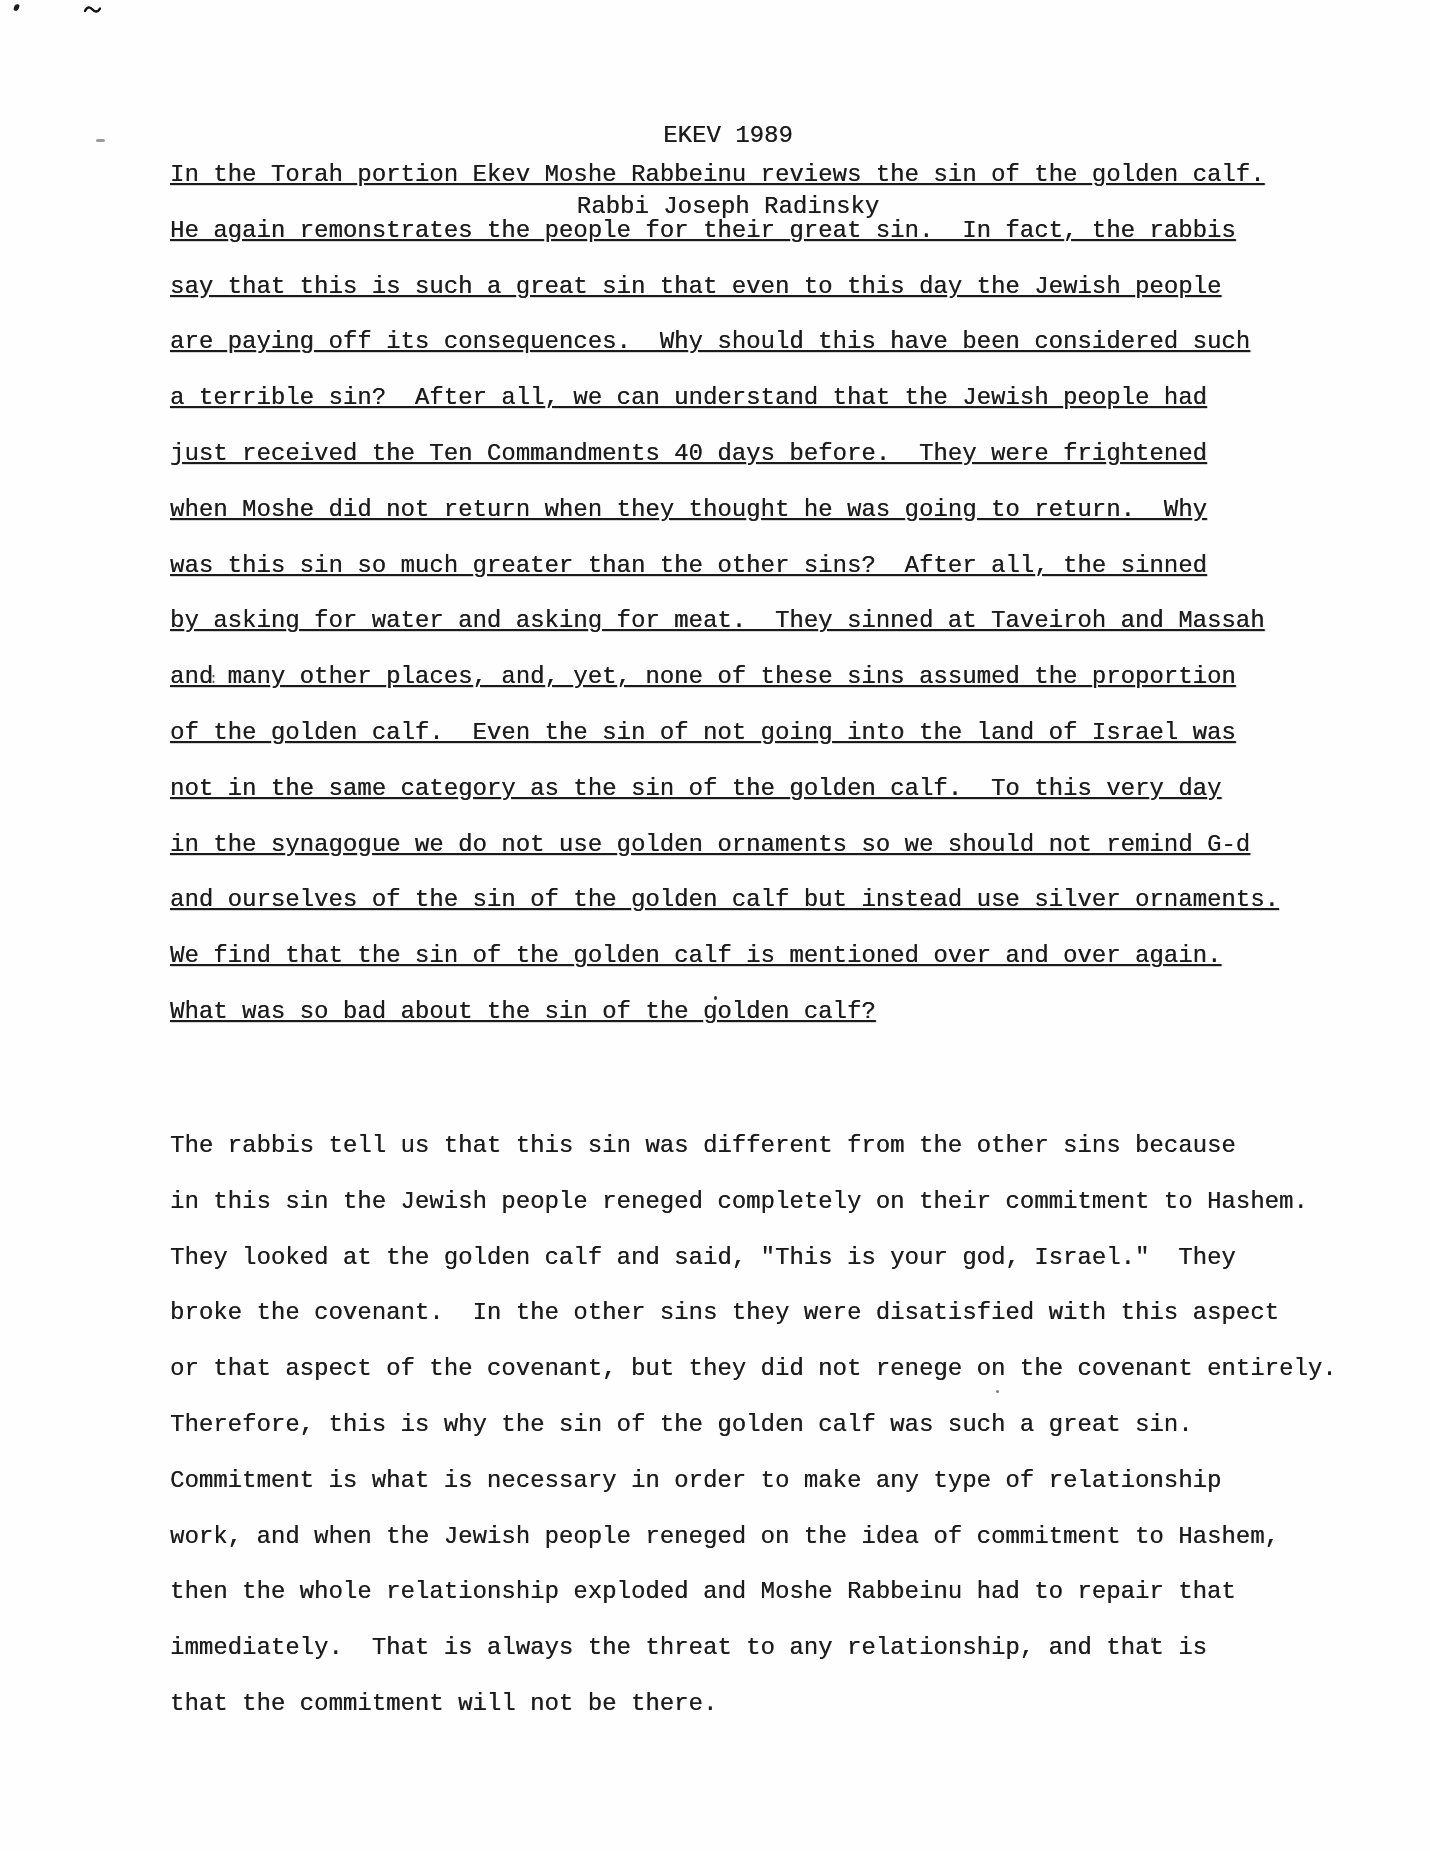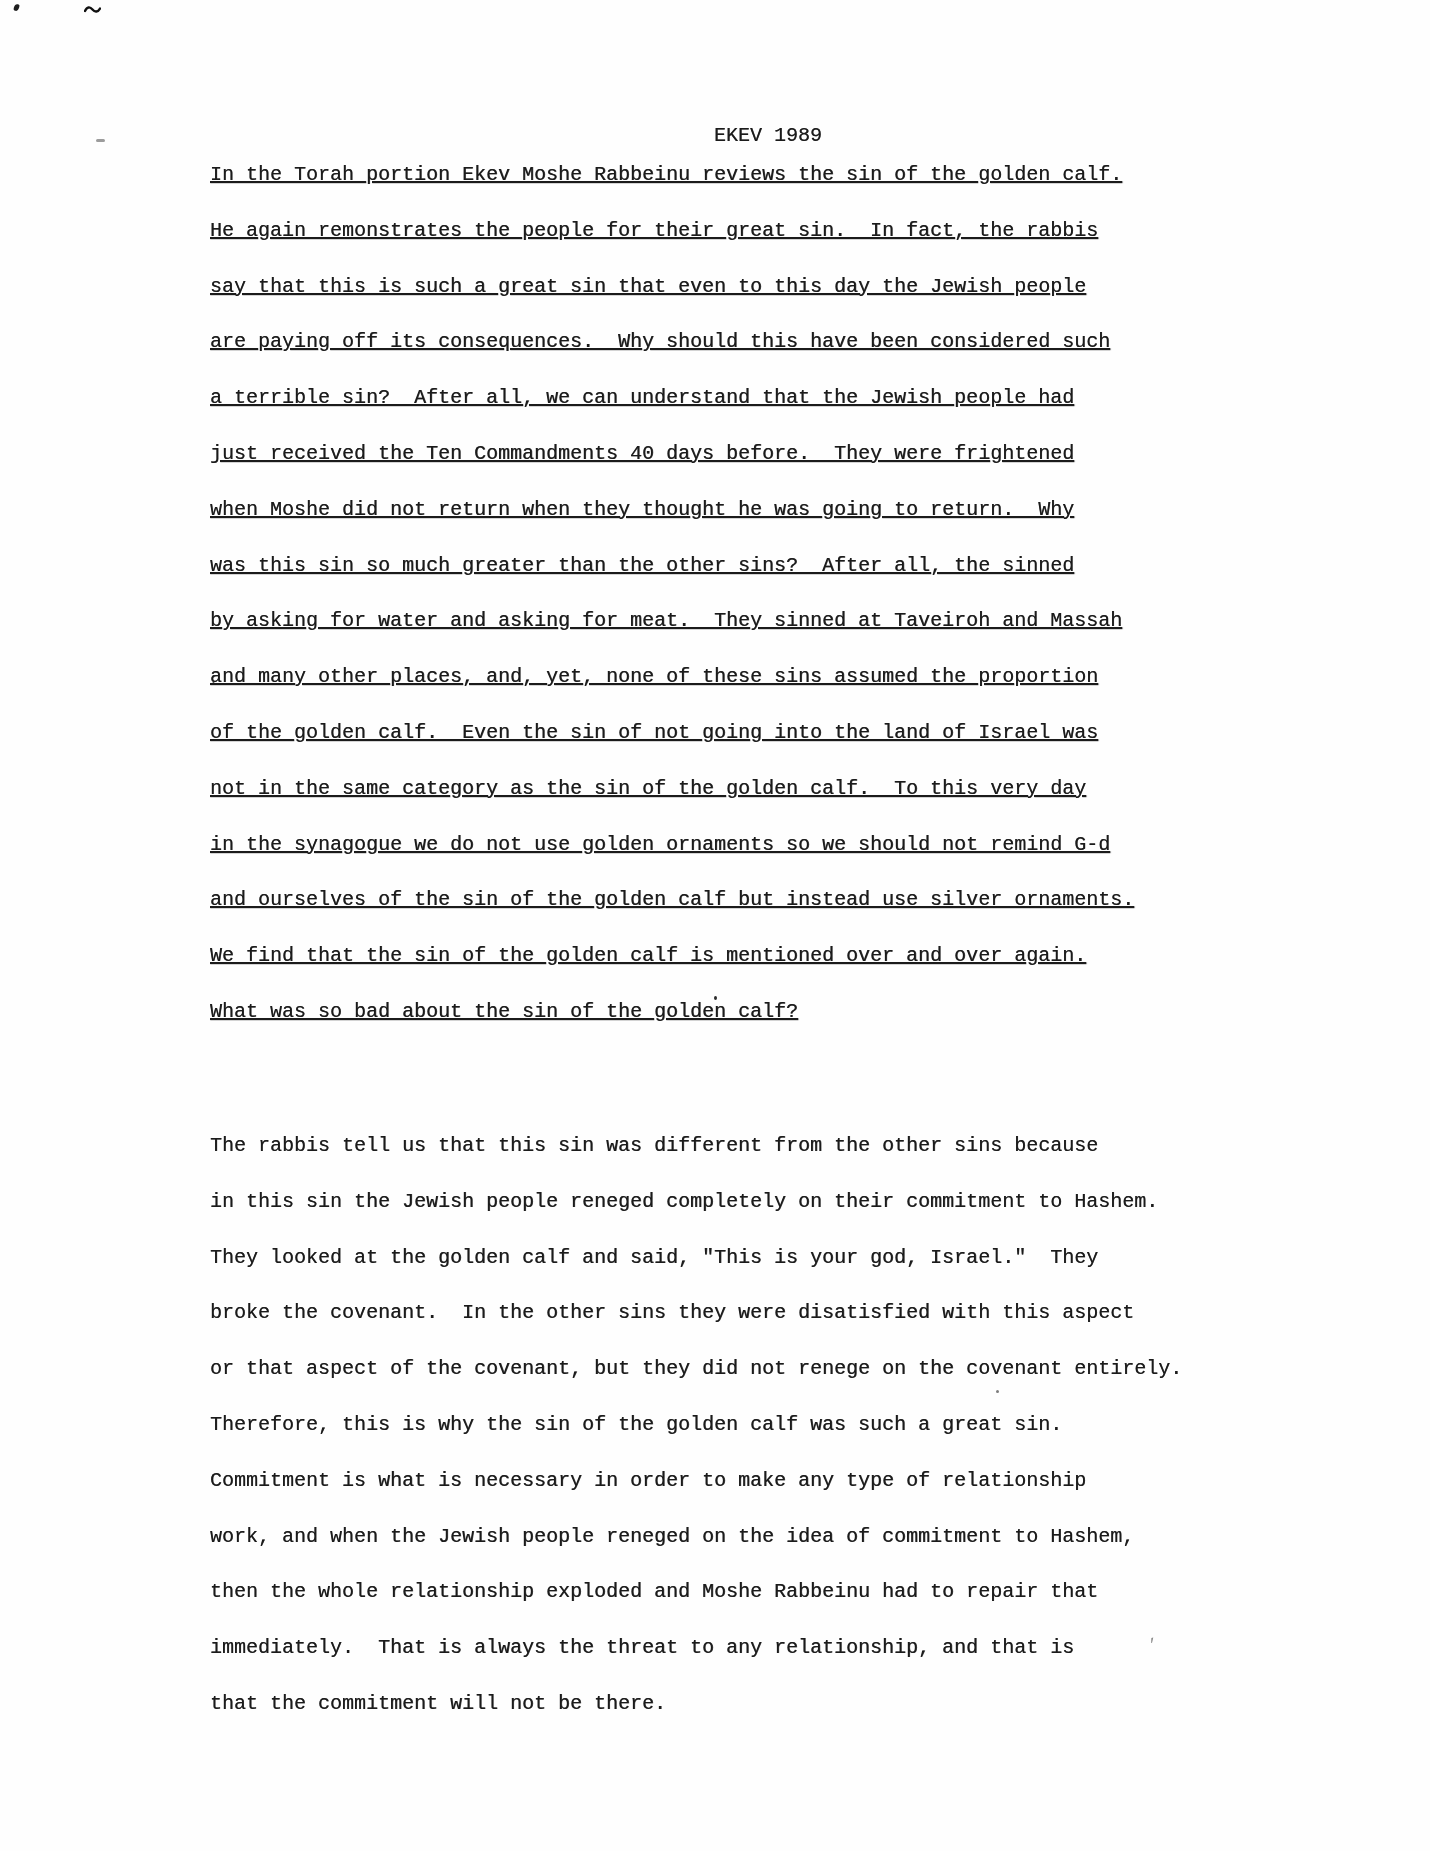--- a/index.html
+++ b/index.html
@@ -11,24 +11,23 @@
     position: relative;
     width: 1430px;
     height: 1851px;
     background: #fefefe;
     overflow: hidden;
     font-family: "Liberation Mono", "DejaVu Sans Mono", monospace;
     color: #1b1b1b;
   }
   .typewriter {
     white-space: pre;
-    font-size: 20px;
+    font-size: 24px;
     text-shadow: 0.35px 0.25px 0 rgba(25,25,25,0.75);
     letter-spacing: 0;
-    margin-left: 40px;
   }
   .title-block {
     position: absolute;
     left: 170px;
     top: 77px;
     width: 1116px;
     text-align: center;
     line-height: 23.5px;
   }
   .para {
@@ -84,20 +83,21 @@
     </svg>
   </span>
   <span class="artifact margin-dash"></span>
   <span class="artifact golden-dot"></span>
   <span class="artifact sin-dot"></span>
   <span class="artifact colon-mark">:</span>
   <span class="artifact comma-mark">,</span>
 
   <div class="typewriter title-block">
     <div>EKEV 1989</div>
+    <div>Rabbi Joseph Radinsky</div>
   </div>
 
   <div class="typewriter para para1">In the Torah portion Ekev Moshe Rabbeinu reviews the sin of the golden calf.
 He again remonstrates the people for their great sin.  In fact, the rabbis
 say that this is such a great sin that even to this day the Jewish people
 are paying off its consequences.  Why should this have been considered such
 a terrible sin?  After all, we can understand that the Jewish people had
 just received the Ten Commandments 40 days before.  They were frightened
 when Moshe did not return when they thought he was going to return.  Why
 was this sin so much greater than the other sins?  After all, the sinned

